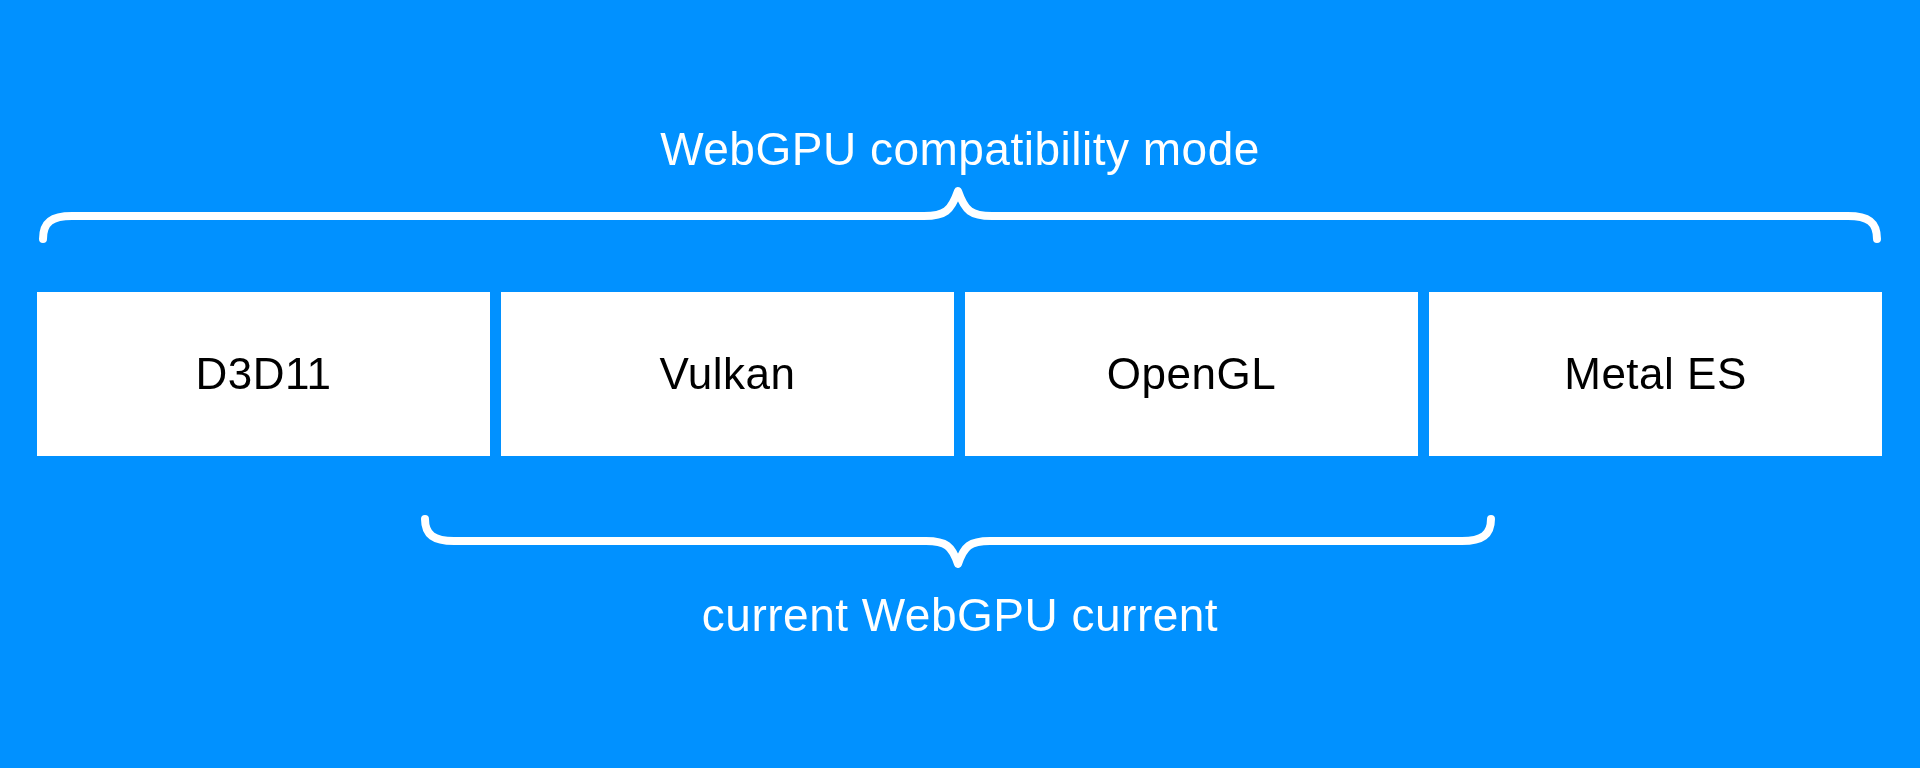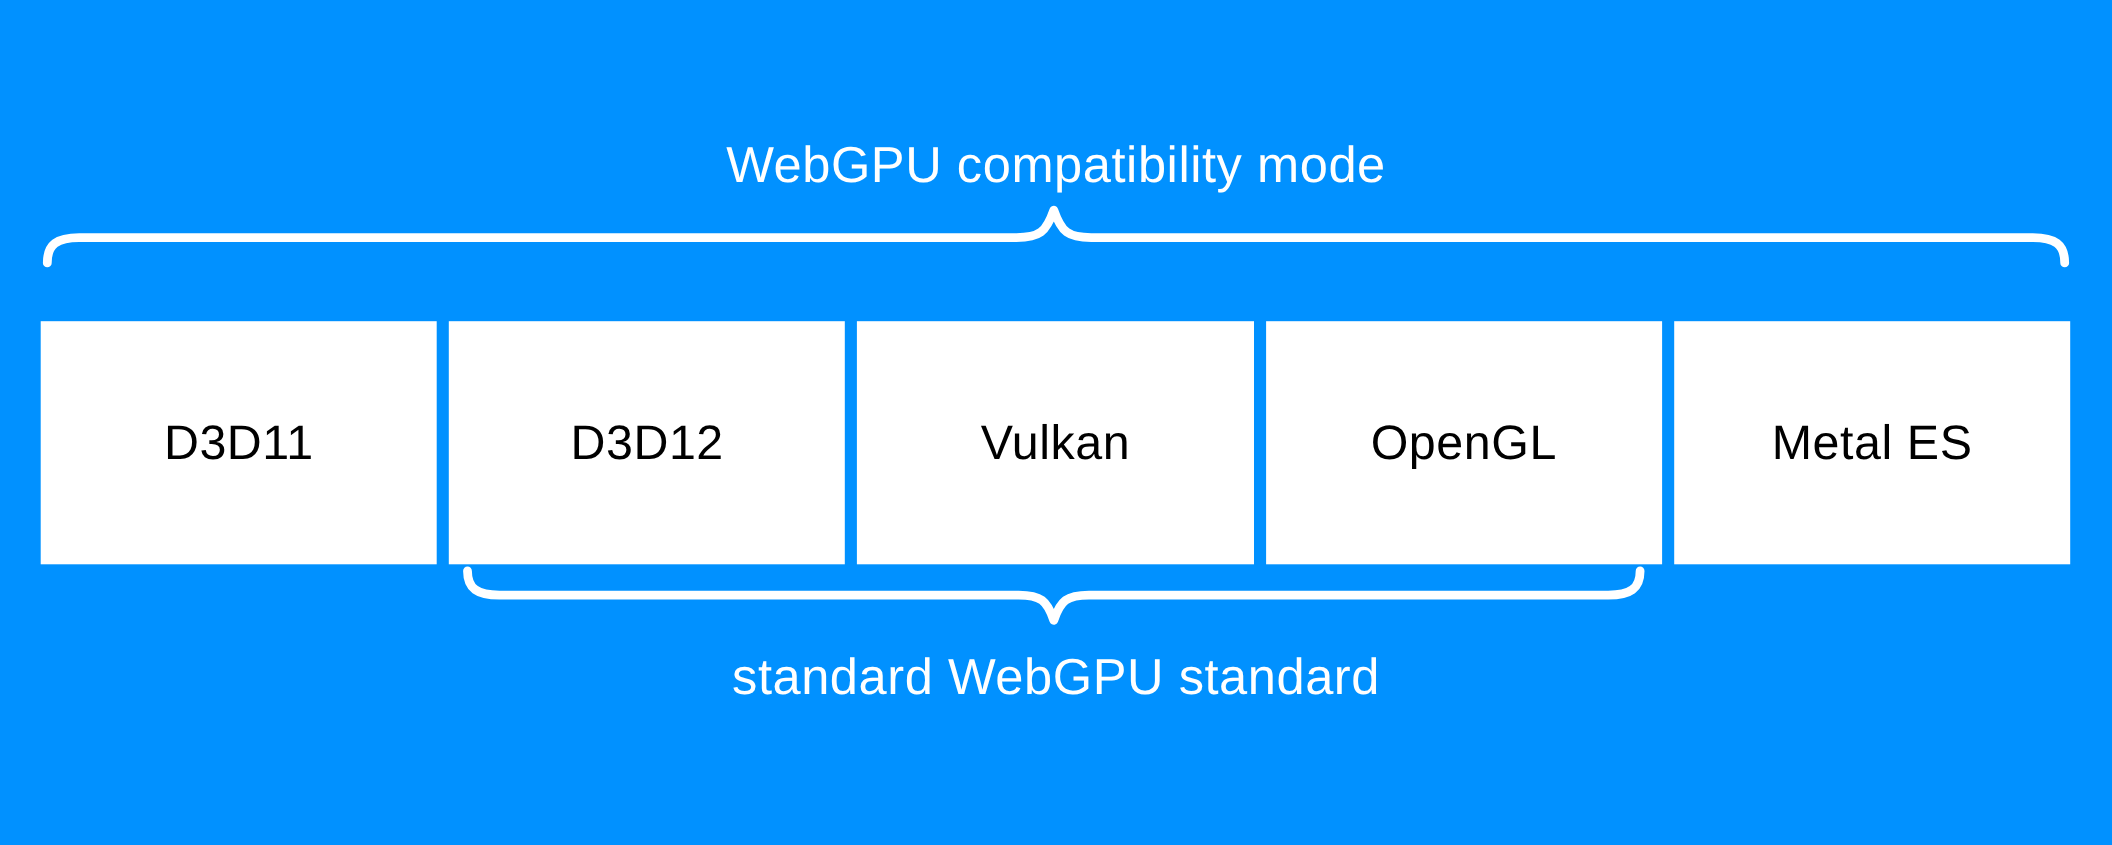--- a/index.html
+++ b/index.html
@@ -38,21 +38,21 @@
   .brace-svg path {
     fill: none;
     stroke: var(--brace);
     stroke-width: 8;
     stroke-linecap: round;
     stroke-linejoin: round;
   }
   .boxes-row {
     position: absolute;
     left: 37px; top: 292px;
-    width: 1845px; height: 221px;
+    width: 1845px; height: 164px;
     display: flex;
     gap: 11px;
     border-radius: 13px;
   }
   .api-box {
     flex: 1 1 0;
     background: var(--box-bg);
     display: flex;
     align-items: center;
     justify-content: center;
@@ -92,21 +92,20 @@
              C 425 535 434 541 454 541
              L 926 541
              C 946 541 952 546 958 564
              C 964 546 970 541 990 541
              L 1462 541
              C 1482 541 1491 535 1491 519"></path>
   </svg>
 
   <div class="boxes-row" id="boxes-row">
       <div class="api-box">D3D11</div>
-      <div class="api-box">D3D12</div>
       <div class="api-box">Vulkan</div>
       <div class="api-box">OpenGL</div>
       <div class="api-box">Metal ES</div>
     </div>
 
-  <div class="bottom-label">standard WebGPU standard</div>
+  <div class="bottom-label">current WebGPU current</div>
 
 </div>
 
 </body></html>

